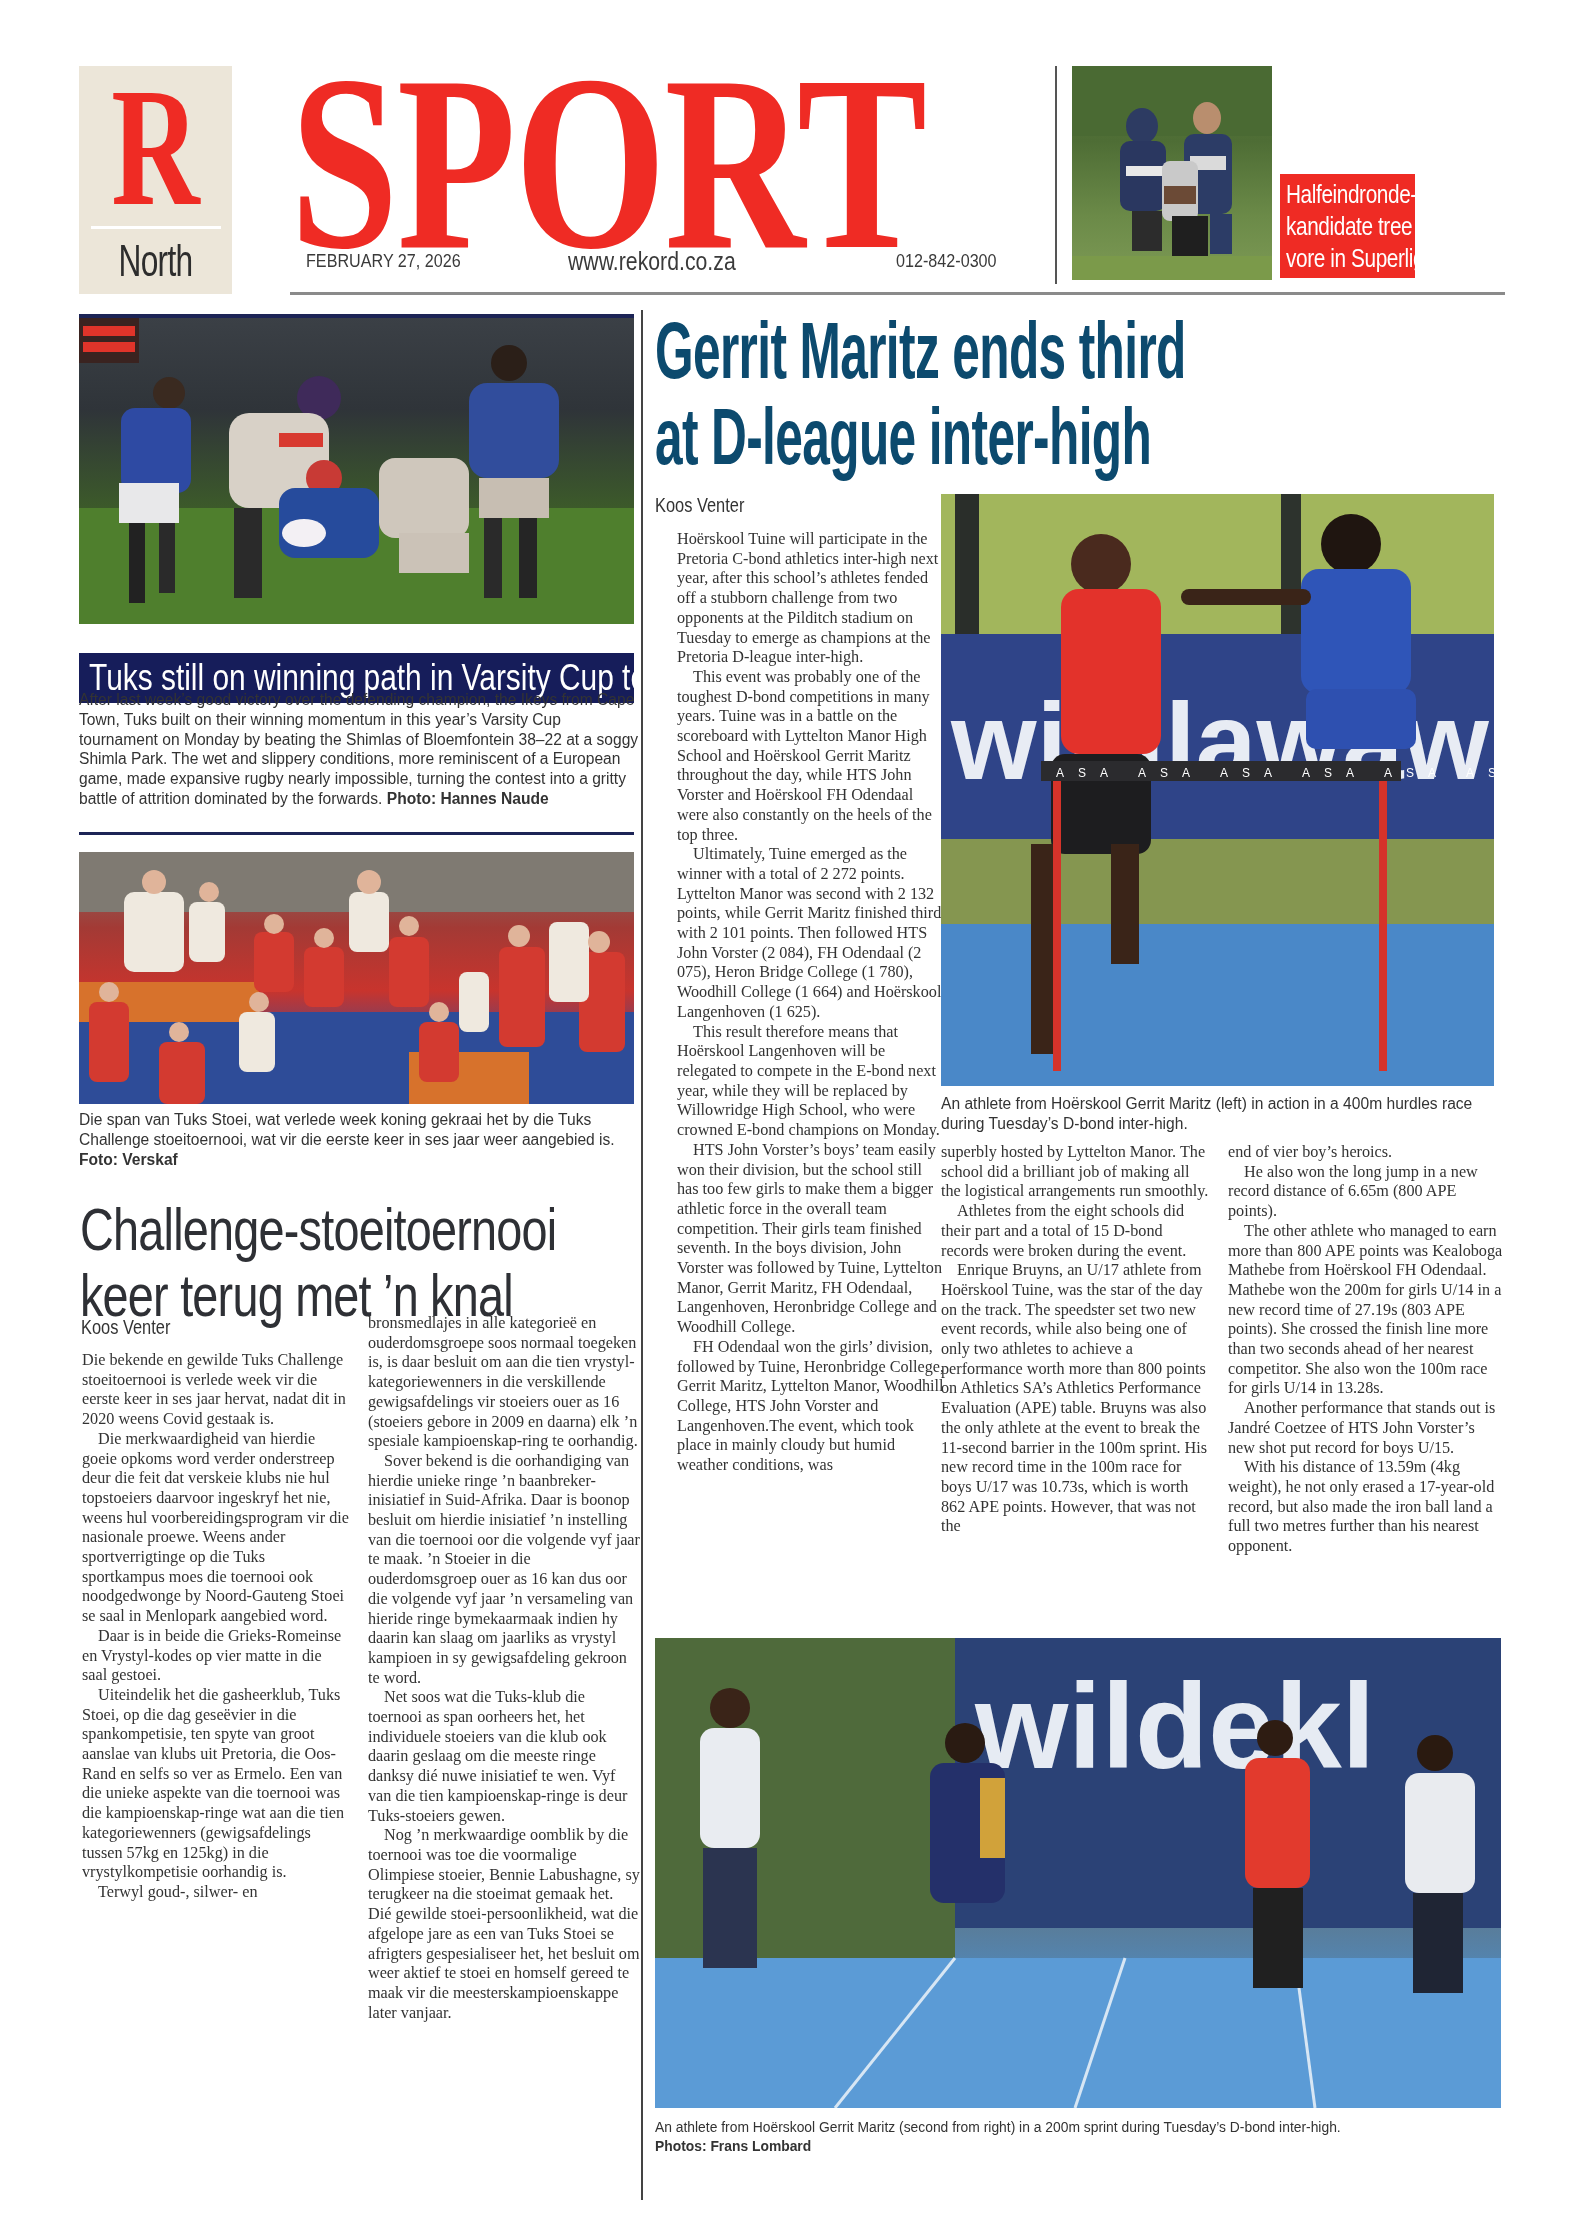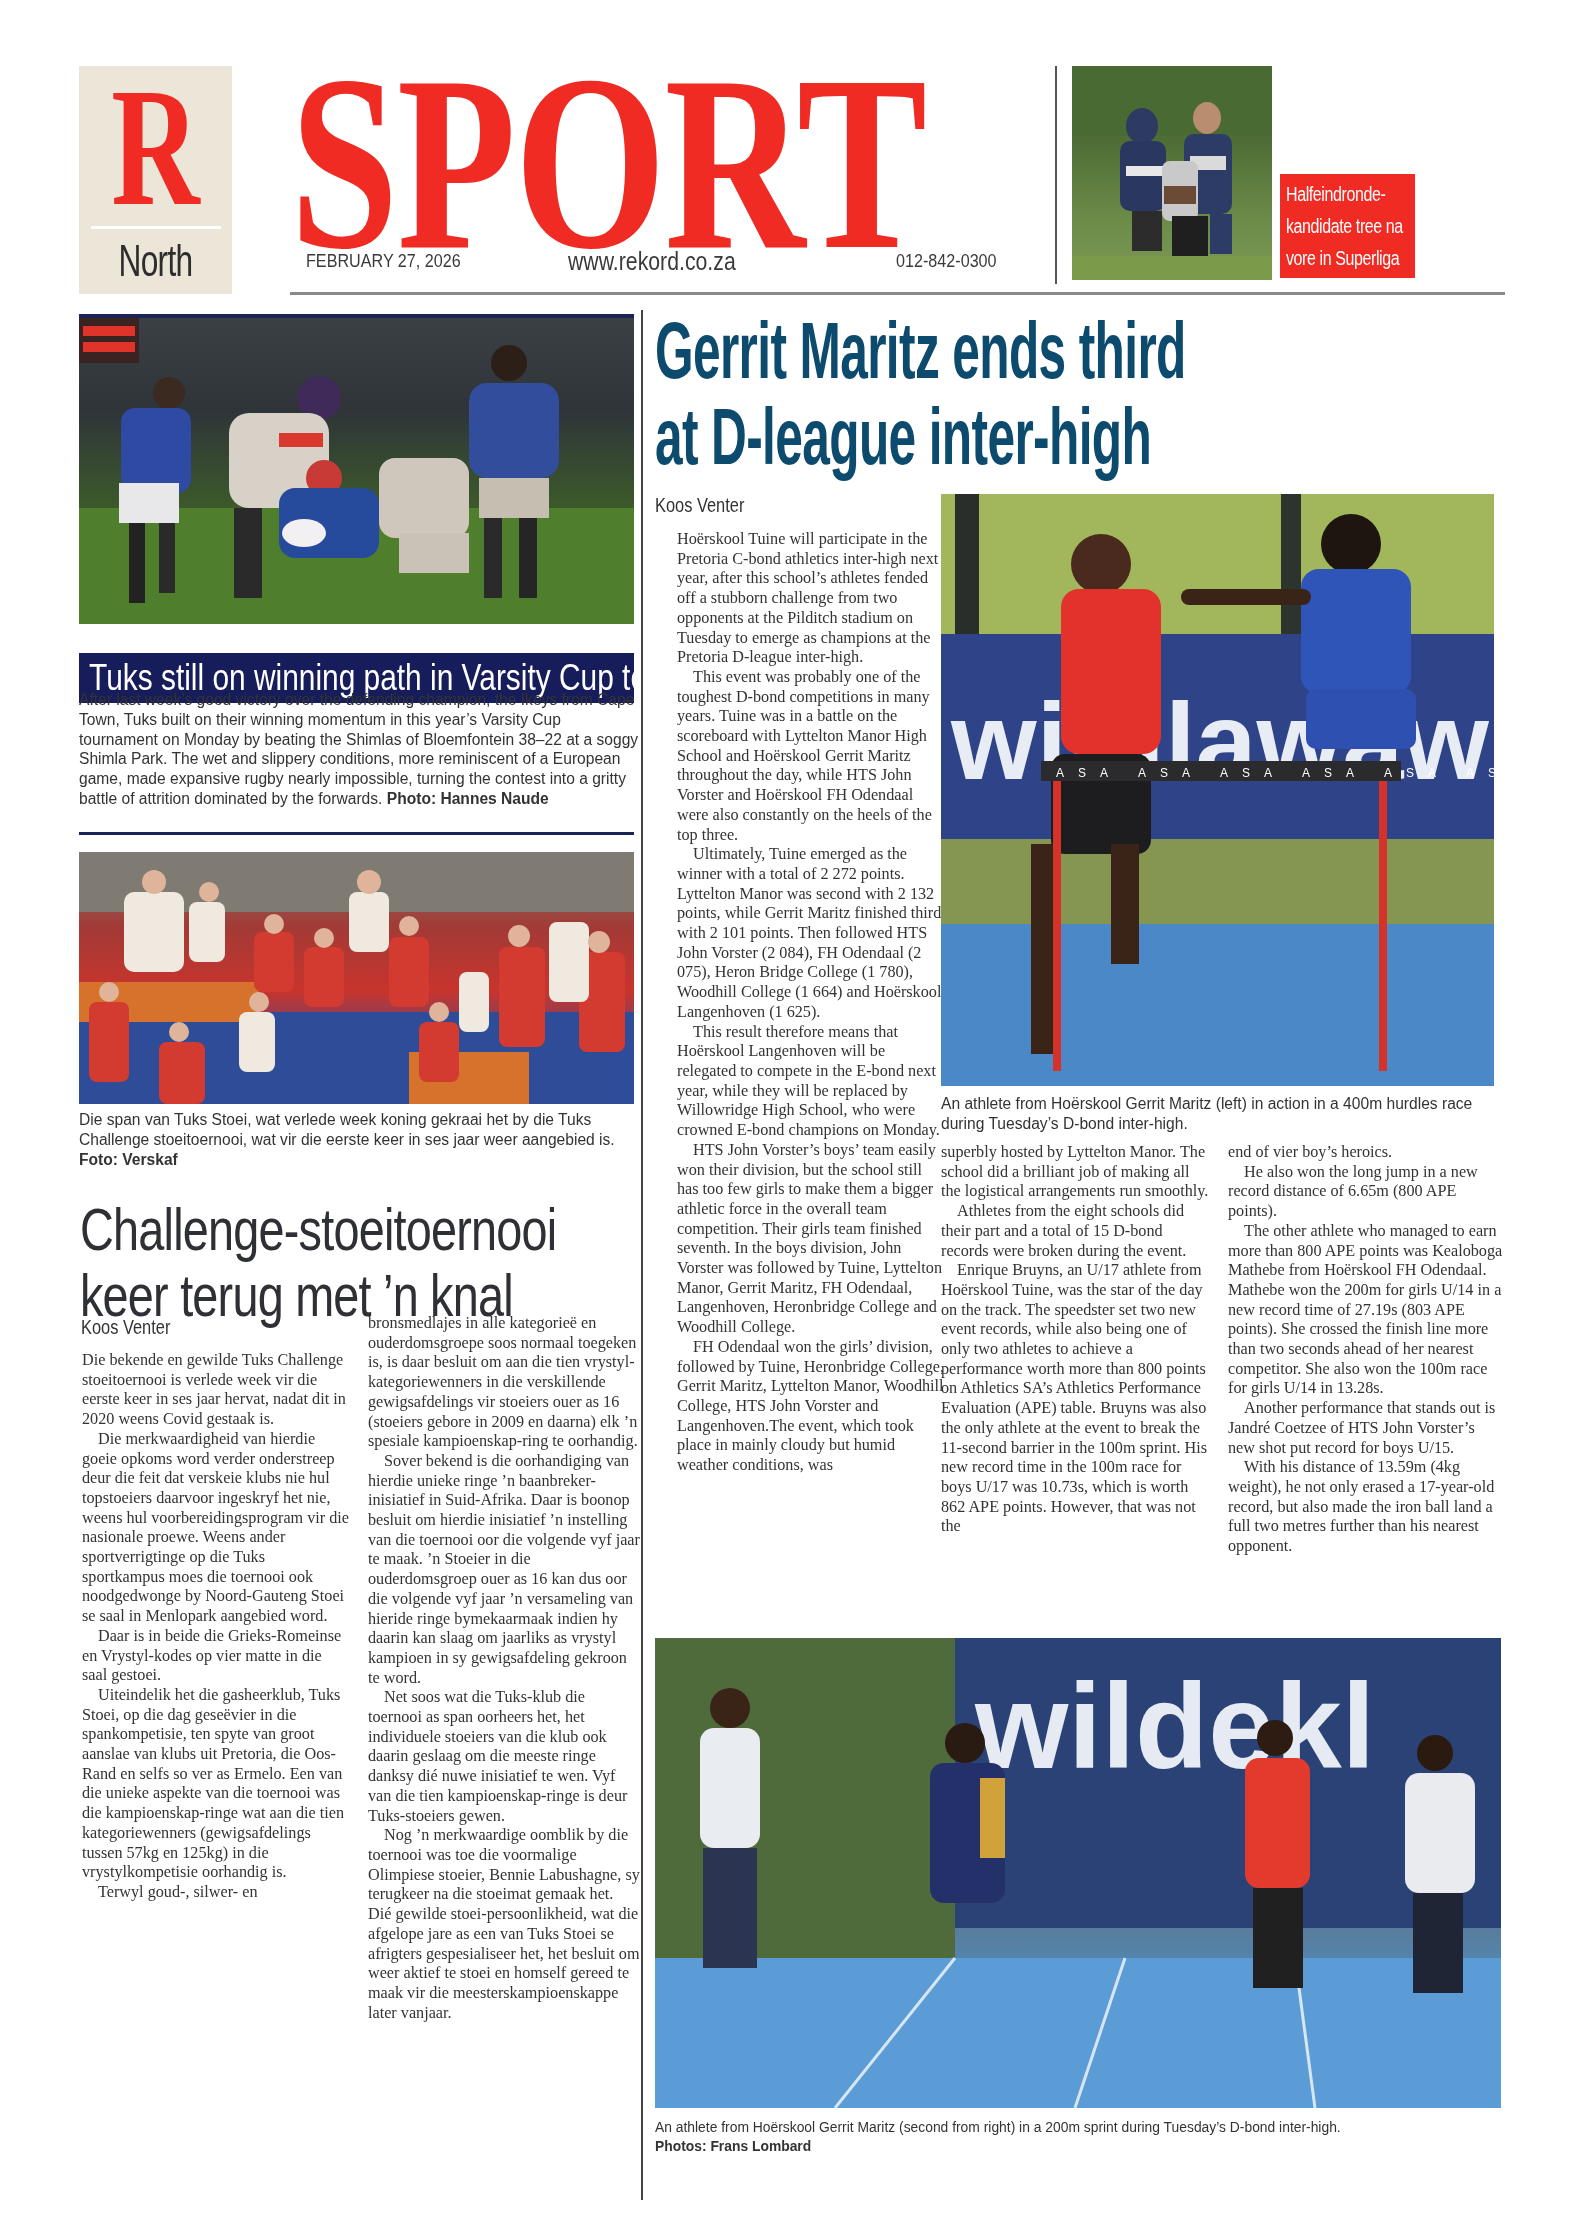--- a/index.html
+++ b/index.html
@@ -26,21 +26,21 @@
     .mast-date { left: 306px; font-size: 19px; }
     .mast-web { left: 568px; font-size: 25px; top: 247px; }
     .mast-phone { left: 896px; font-size: 19px; }
     .mast-vline { left: 1055px; top: 66px; width: 2px; height: 218px; background: #555; }
     .mast-hline { left: 290px; top: 292px; width: 1215px; height: 3px; background: #8a8a8a; }
 
     .teaser-photo { left: 1072px; top: 66px; width: 200px; height: 214px; overflow: hidden;
       background: linear-gradient(180deg, #5b7a3e 0%, #4e6d35 35%, #6b8a48 70%, #7d9a55 100%); }
     .teaser-badge { left: 1280px; top: 174px; width: 135px; padding: 4px 6px;
       background: #ef2b24; color: #fff; font-family: "Liberation Sans", sans-serif;
-      font-size: 20px; line-height: 32px; letter-spacing: -0.5px; }
+      font-size: 26px; line-height: 32px; letter-spacing: -0.5px; }
     .teaser-badge span { display: block; transform: scaleX(0.8); transform-origin: left; white-space: nowrap; }
 
     
     .rugby-topline { left: 79px; top: 314px; width: 555px; height: 4px; background: #1c2456; }
     .rugby-photo { left: 79px; top: 318px; width: 555px; height: 306px; overflow: hidden;
       background: linear-gradient(180deg, #3b4046 0%, #2f3439 30%, #3c5a2a 62%, #4d7a2c 80%, #416b25 100%); }
     .rugby-banner { left: 79px; top: 653px; width: 555px; height: 50px; background: #161d5a;
       color: #fff; font-family: "Liberation Sans", sans-serif; font-size: 36px; line-height: 50px;
       padding-left: 10px; white-space: nowrap; text-align: center; }
     .rugby-banner span { display: inline-block; transform: scaleX(0.83); transform-origin: left; }

